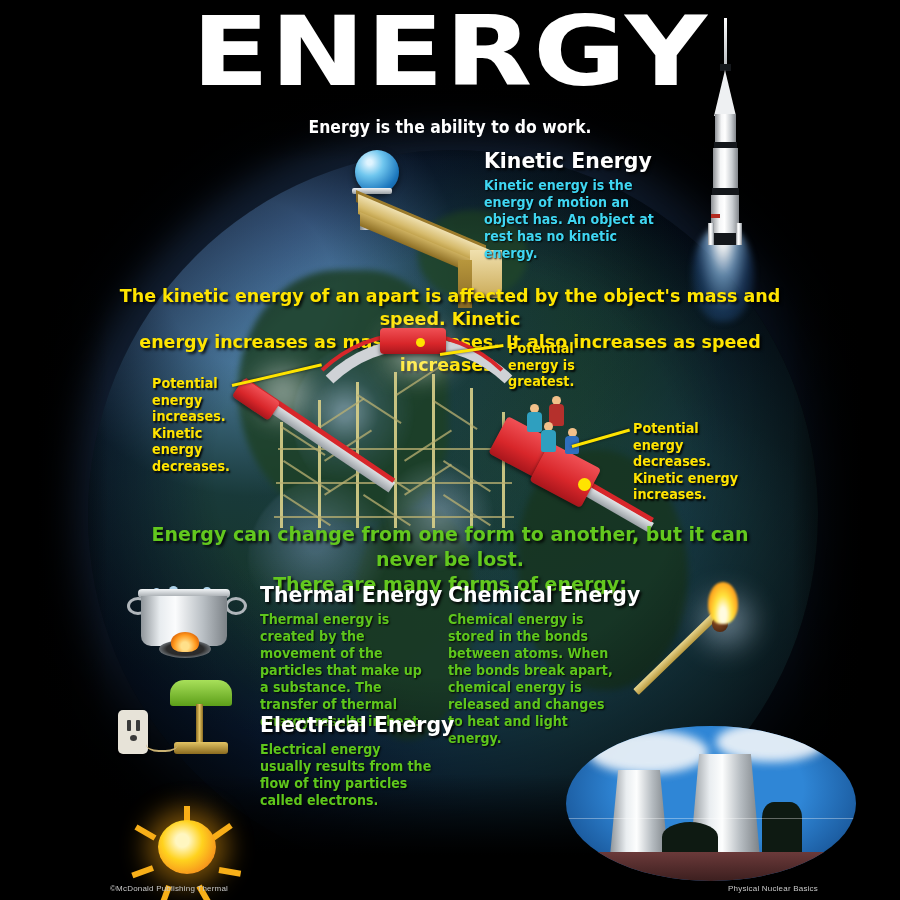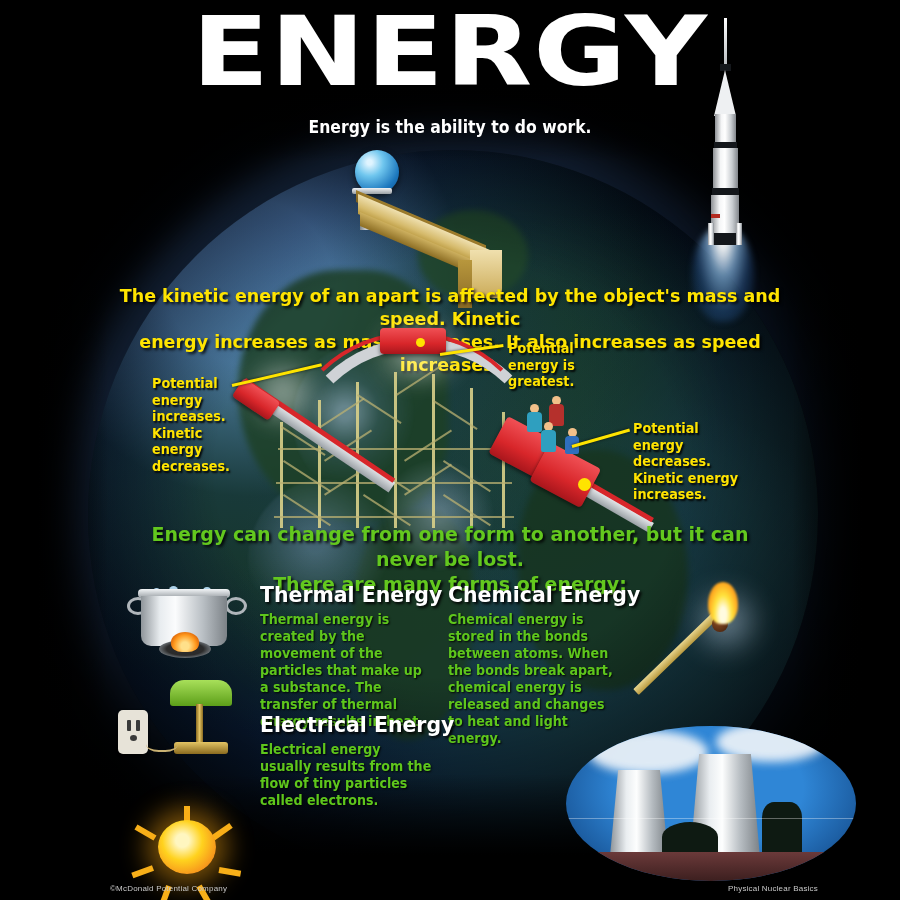--- a/index.html
+++ b/index.html
@@ -196,20 +196,24 @@
     <div class="ball" style="left:25px;top:10px;"></div>
     <div class="ramp-board" style="left:30px;top:58px;width:12px;height:32px;background:linear-gradient(90deg,#7e858b,#cfd4d8,#7e858b);"></div>
     <div class="ramp-board" style="left:22px;top:48px;width:40px;height:6px;background:linear-gradient(180deg,#f0f2f4,#9aa0a5);border-radius:2px;"></div>
     <div class="ramp-board" style="left:26px;top:50px;width:130px;height:12px;transform:skewY(23deg) ;transform-origin:0 0;background:linear-gradient(180deg,#a07e2c,#7d6120);"></div>
     <div class="ramp-board" style="left:28px;top:54px;width:132px;height:20px;transform:skewY(23deg);transform-origin:0 0;background:linear-gradient(180deg,#efe0b0,#d6bb6d 60%,#b8973d);"></div>
     <div class="ramp-board" style="left:30px;top:72px;width:134px;height:14px;transform:skewY(23deg);transform-origin:0 0;background:linear-gradient(180deg,#cdb05f,#8d6e24);"></div>
     <div class="ramp-board" style="left:140px;top:110px;width:32px;height:48px;background:linear-gradient(180deg,#f0e0ae,#cbab58);"></div>
     <div class="ramp-board" style="left:128px;top:120px;width:14px;height:48px;background:linear-gradient(180deg,#b8973d,#8a6a24);"></div>
   </div>
 
+  <div class="blk" style="left:484px;top:148px;width:190px;">
+    <div class="head">Kinetic Energy</div>
+    <div class="body-cyan">Kinetic energy is the energy of motion an object has.  An object at rest has no kinetic energy.</div>
+  </div>
 
   <div class="banner banner-yellow" style="left:110px;top:285px;width:680px;">
     <div>The kinetic energy of an apart is affected by the object's mass and speed.  Kinetic</div>
     <div>energy increases as mass increases.  It also increases as speed increases.</div>
   </div>
 
   <div class="rc">
     <div class="rc-glow" style="left:-10px;top:28px;width:90px;height:70px;"></div>
     <div class="rc-glow" style="left:110px;top:-8px;width:120px;height:60px;"></div>
 
@@ -342,16 +346,16 @@
     <div class="ray" style="left:70px;top:10px;width:6px;height:22px;transform:rotate(55deg);"></div>
     <div class="ray" style="left:76px;top:42px;width:6px;height:22px;transform:rotate(100deg);"></div>
     <div class="ray" style="left:56px;top:58px;width:6px;height:22px;transform:rotate(150deg);"></div>
     <div class="ray" style="left:26px;top:58px;width:6px;height:22px;transform:rotate(200deg);"></div>
     <div class="ray" style="left:10px;top:40px;width:6px;height:22px;transform:rotate(250deg);"></div>
     <div class="ray" style="left:12px;top:10px;width:6px;height:22px;transform:rotate(300deg);"></div>
     <div class="sun" style="left:18px;top:14px;width:58px;height:54px;"></div>
   </div>
 
 
-  <div class="credit" style="left:110px;top:884px;">©McDonald Potential Company</div>
+  <div class="credit" style="left:110px;top:884px;">©McDonald Publishing Thermal</div>
   <div class="credit" style="left:728px;top:884px;">Physical Nuclear Basics</div>
 
 </div>
 
 </body></html>

